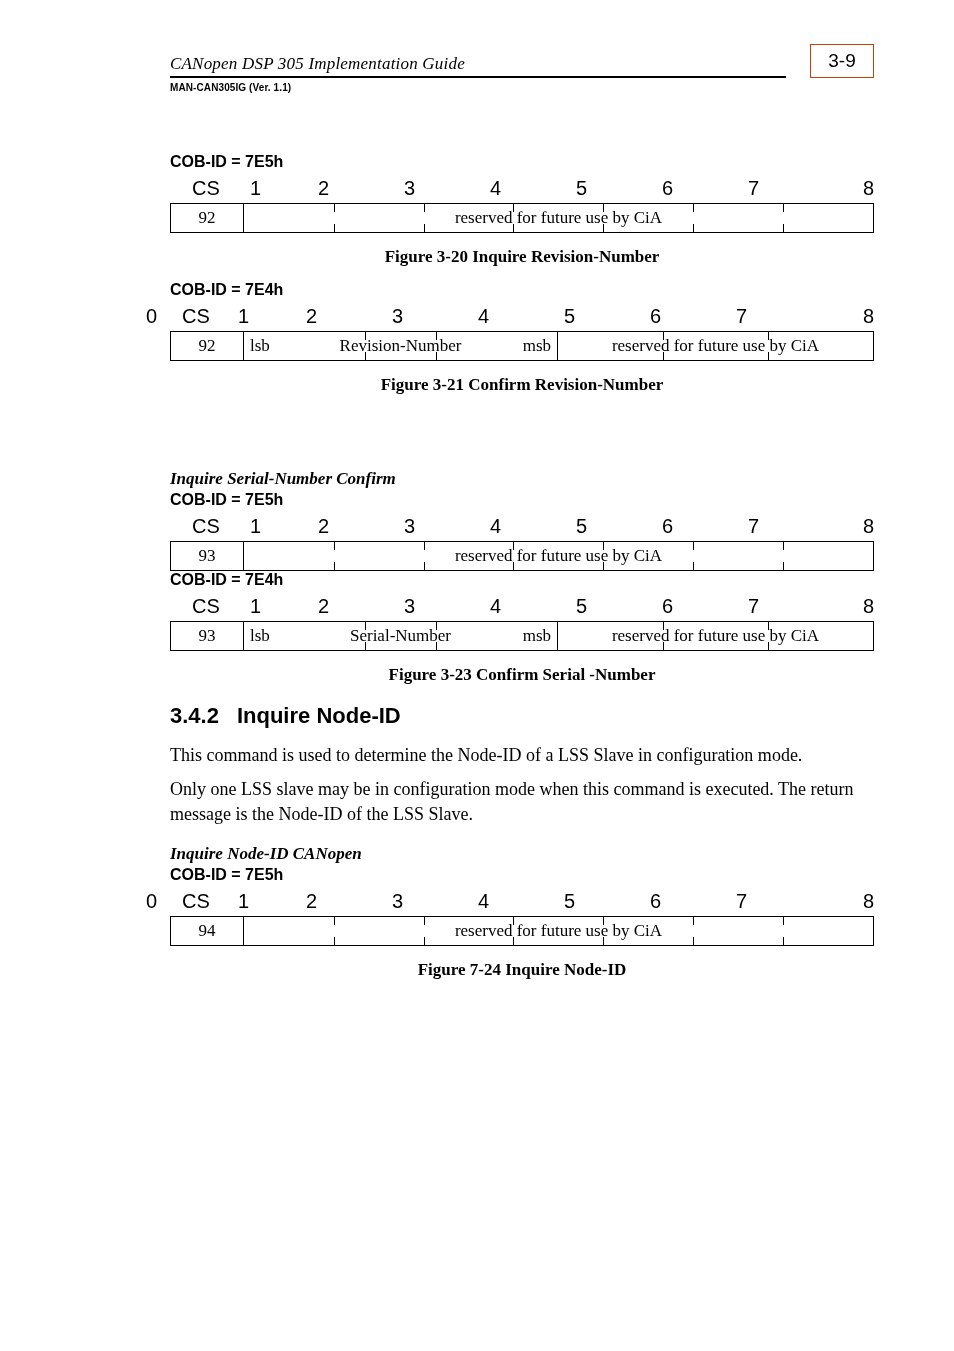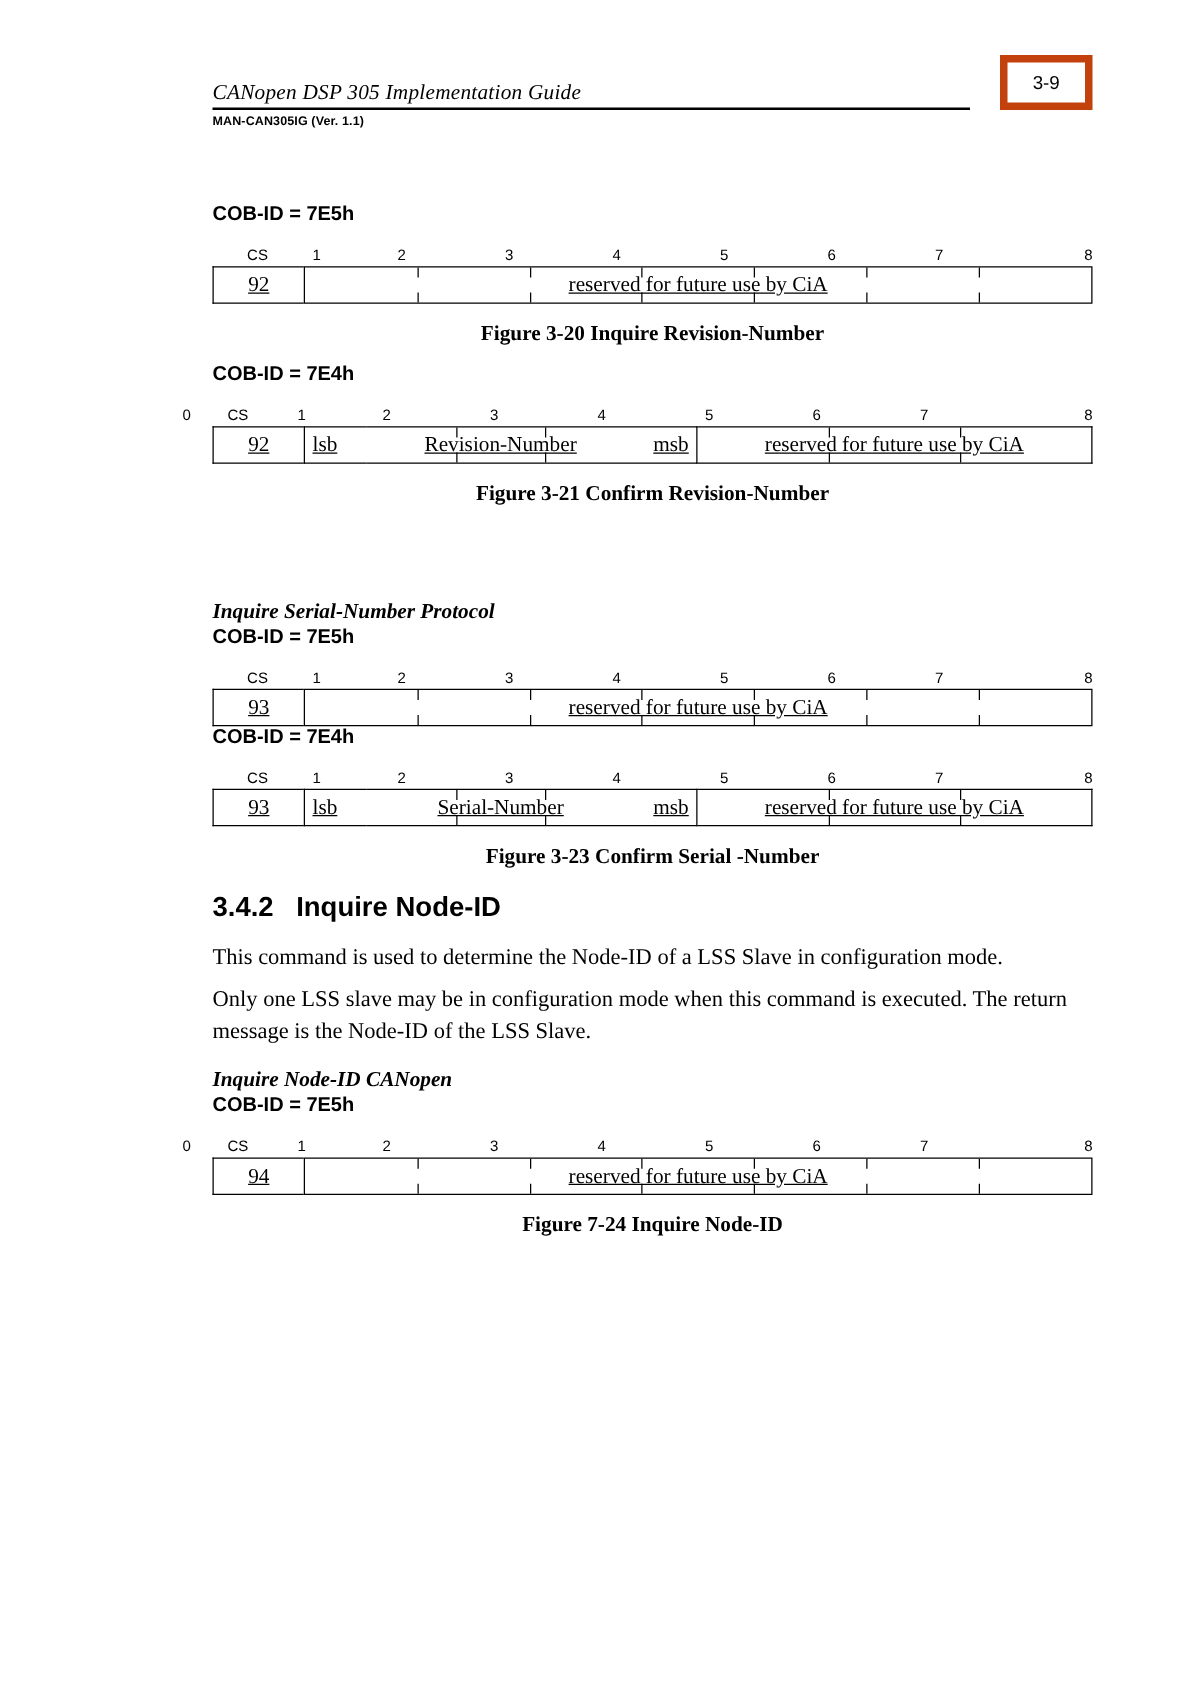--- a/index.html
+++ b/index.html
@@ -34,27 +34,27 @@
     letter-spacing: 0.2px;
   }
   .header-sub {
     font-size: 10px;
     font-family: Verdana, Arial, sans-serif;
     font-weight: bold;
     margin-top: 4px;
     letter-spacing: 0.1px;
   }
   .page-num-box {
-    border: 6px solid #c2410c;
+    border: 1px solid #c2410c;
     width: 62px;
     height: 32px;
     display: flex;
     align-items: center;
     justify-content: center;
-    font-size: 15px;
+    font-size: 19px;
     margin-left: 24px;
     font-family: Verdana, Arial, sans-serif;
   }
   .content {
     margin-left: 60px;
     margin-top: 60px;
   }
   .proto-head {
     font-style: italic;
     font-family: "Book Antiqua", "Palatino Linotype", Palatino, serif;
@@ -113,29 +113,28 @@
     position: relative;
     border: 1px solid #000;
     height: 28px;
     display: flex;
     align-items: center;
     justify-content: center;
   }
   .row-flex {
     display: flex;
     width: 100%;
-    text-decoration: underline;
   }
   .num-flex {
     display: flex;
     width: 100%;
     font-family: Arial, sans-serif;
-    font-size: 12px;
+    font-size: 20px;
     height: 24px;
-    align-items: flex-end;
+    align-items: flex-start;
     margin-bottom: 2px;
   }
   .num-flex > div { text-align: left; }
 </style>
 </head>
 <body>
 
 <div class="page">
 
   <div class="header-row">
@@ -225,21 +224,21 @@
             <span style="left:66.6%"></span>
           </div>
         <span>reserved for future use by CiA</span>
       </div>
     </div>
 
     <div class="fig-caption">Figure 3-21  Confirm Revision-Number</div>
 
     <div style="height:30px;"></div>
 
-    <div class="proto-head">Inquire Serial-Number Protocol</div>
+    <div class="proto-head">Inquire Serial-Number Confirm</div>
     <div class="cob-id">COB-ID = 7E5h</div>
 
     <div class="num-flex">
       <div style="width:72px;text-align:center;">CS</div>
       <div style="width:68px;padding-left:8px;">1</div>
       <div style="width:86px;">2</div>
       <div style="width:86px;">3</div>
       <div style="width:86px;">4</div>
       <div style="width:86px;">5</div>
       <div style="width:86px;">6</div>

